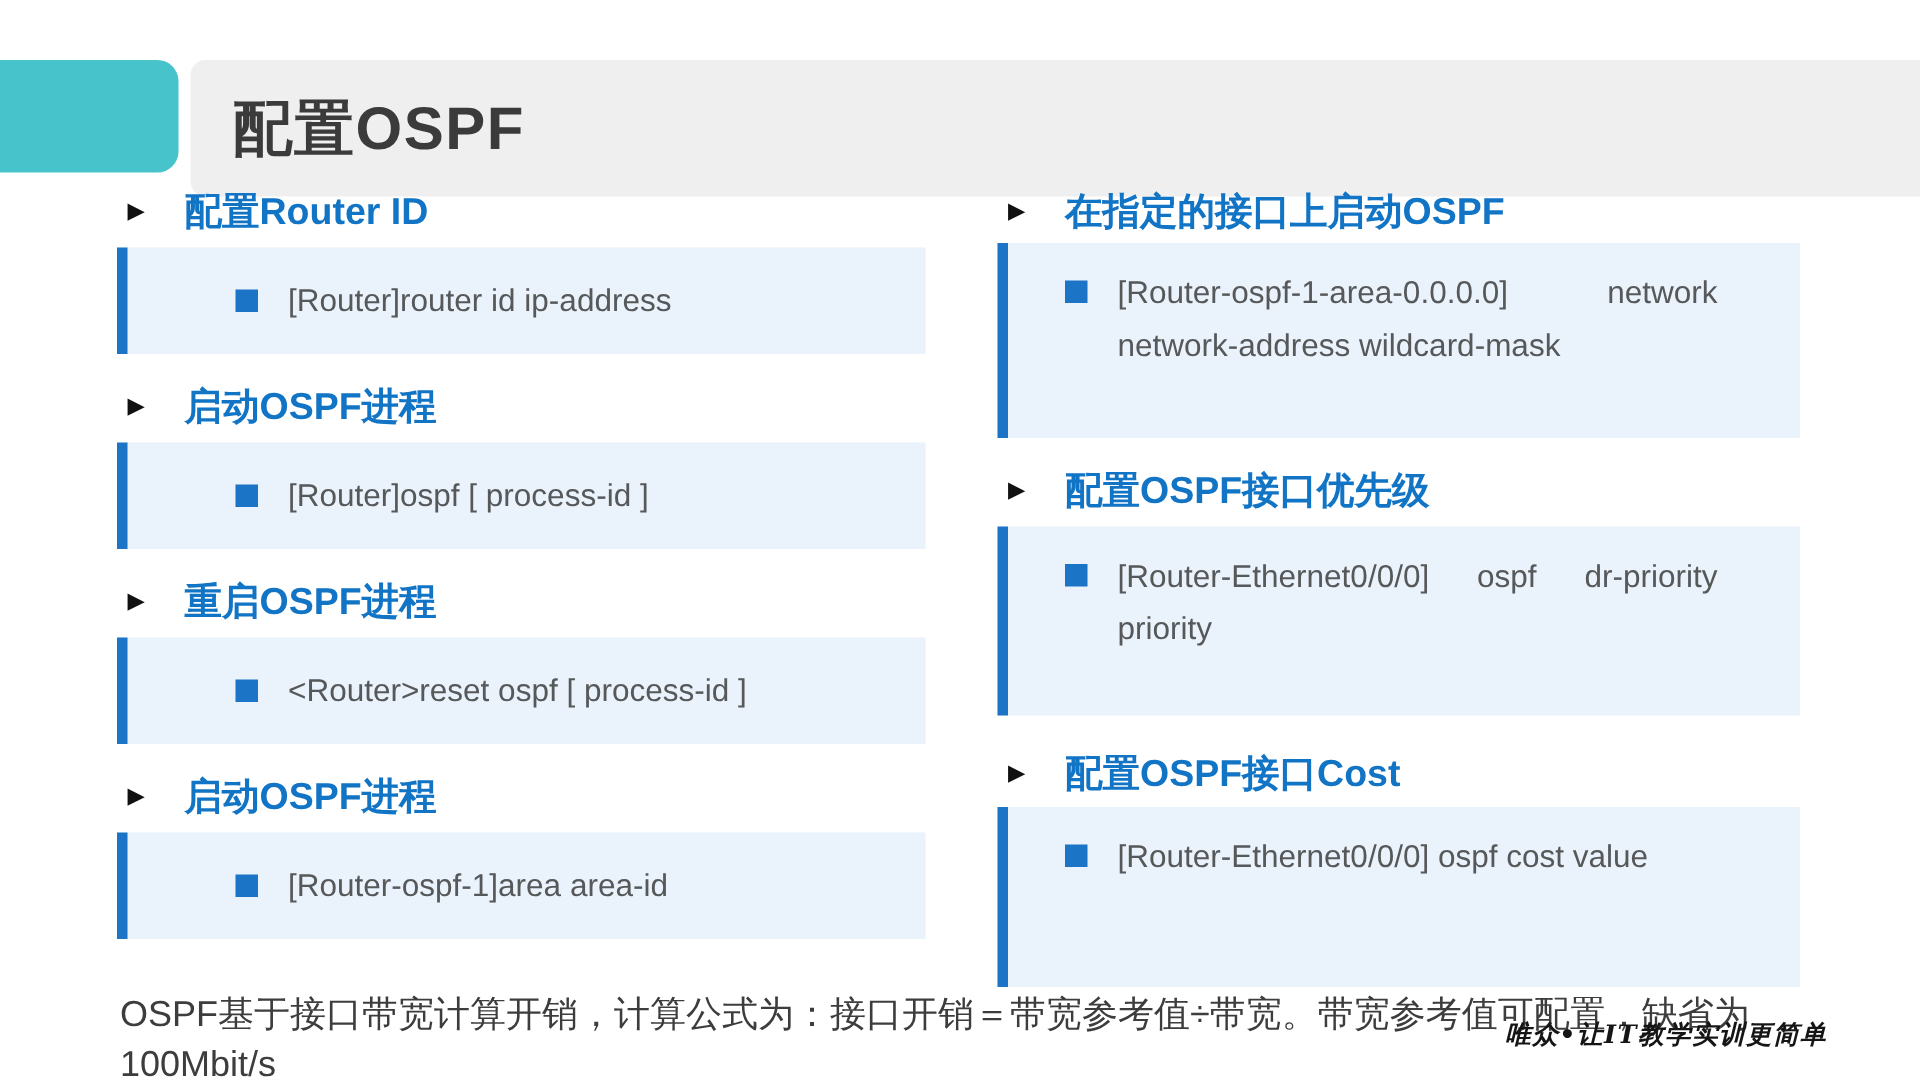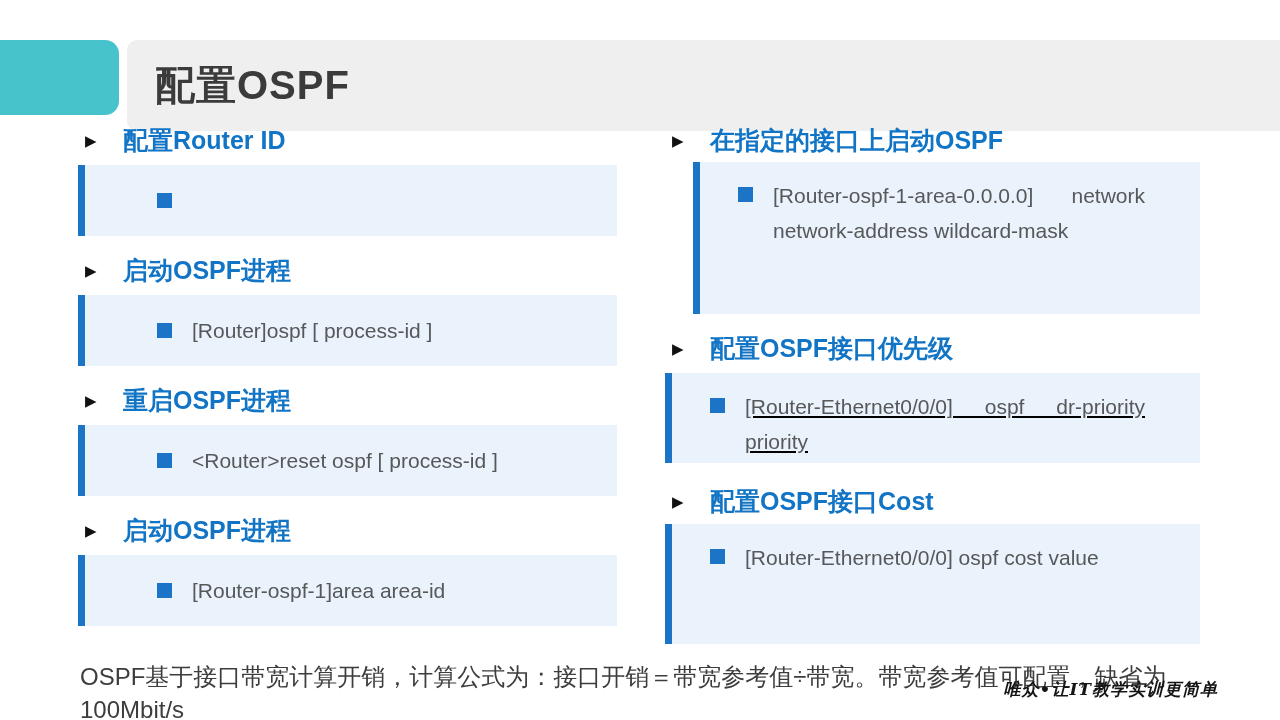--- a/index.html
+++ b/index.html
@@ -76,22 +76,22 @@
     padding-left: 107px;
   }
   .col-left .bullet { left: 72px; top: calc(50% - 8px); }
 
   
   .col-right .cmd-box {
     padding: 16px 55px 0 73px;
   }
   .col-right .bullet { left: 38px; top: 25px; }
   .col-right .cmd-text { text-align: justify; }
-  .col-right .section:nth-child(1) .cmd-box { height: 152px; margin-top: -3px; margin-left: 28px; }
-  .col-right .section:nth-child(2) .cmd-box { height: 90px; text-decoration: underline; }
+  .col-right .section:nth-child(1) .cmd-box { height: 130px; margin-top: -3px; }
+  .col-right .section:nth-child(2) .cmd-box { height: 126px; }
   .col-right .section:nth-child(2) .section-heading { margin-top: 19px; }
   .col-right .section:nth-child(3) .section-heading { margin-top: 23px; }
   .col-right .section:nth-child(3) .cmd-box { height: 120px; margin-top: -2px; }
 
   
   .footer-note {
     position: absolute; left: 80px; top: 660px;
     width: 1140px;
     font-size: 24px; color: #3d3d3d;
     line-height: 33px;
@@ -114,20 +114,21 @@
 
 <div class="col col-left">
 
   <div class="section">
     <div class="section-heading">
       <span class="marker">▶</span>
       <span class="heading-label">配置Router ID</span>
     </div>
     <div class="cmd-box">
       <span class="bullet"></span>
+      <div class="cmd-text">[Router]router id ip-address</div>
     </div>
   </div>
 
   <div class="section">
     <div class="section-heading">
       <span class="marker">▶</span>
       <span class="heading-label">启动OSPF进程</span>
     </div>
     <div class="cmd-box">
       <span class="bullet"></span>

